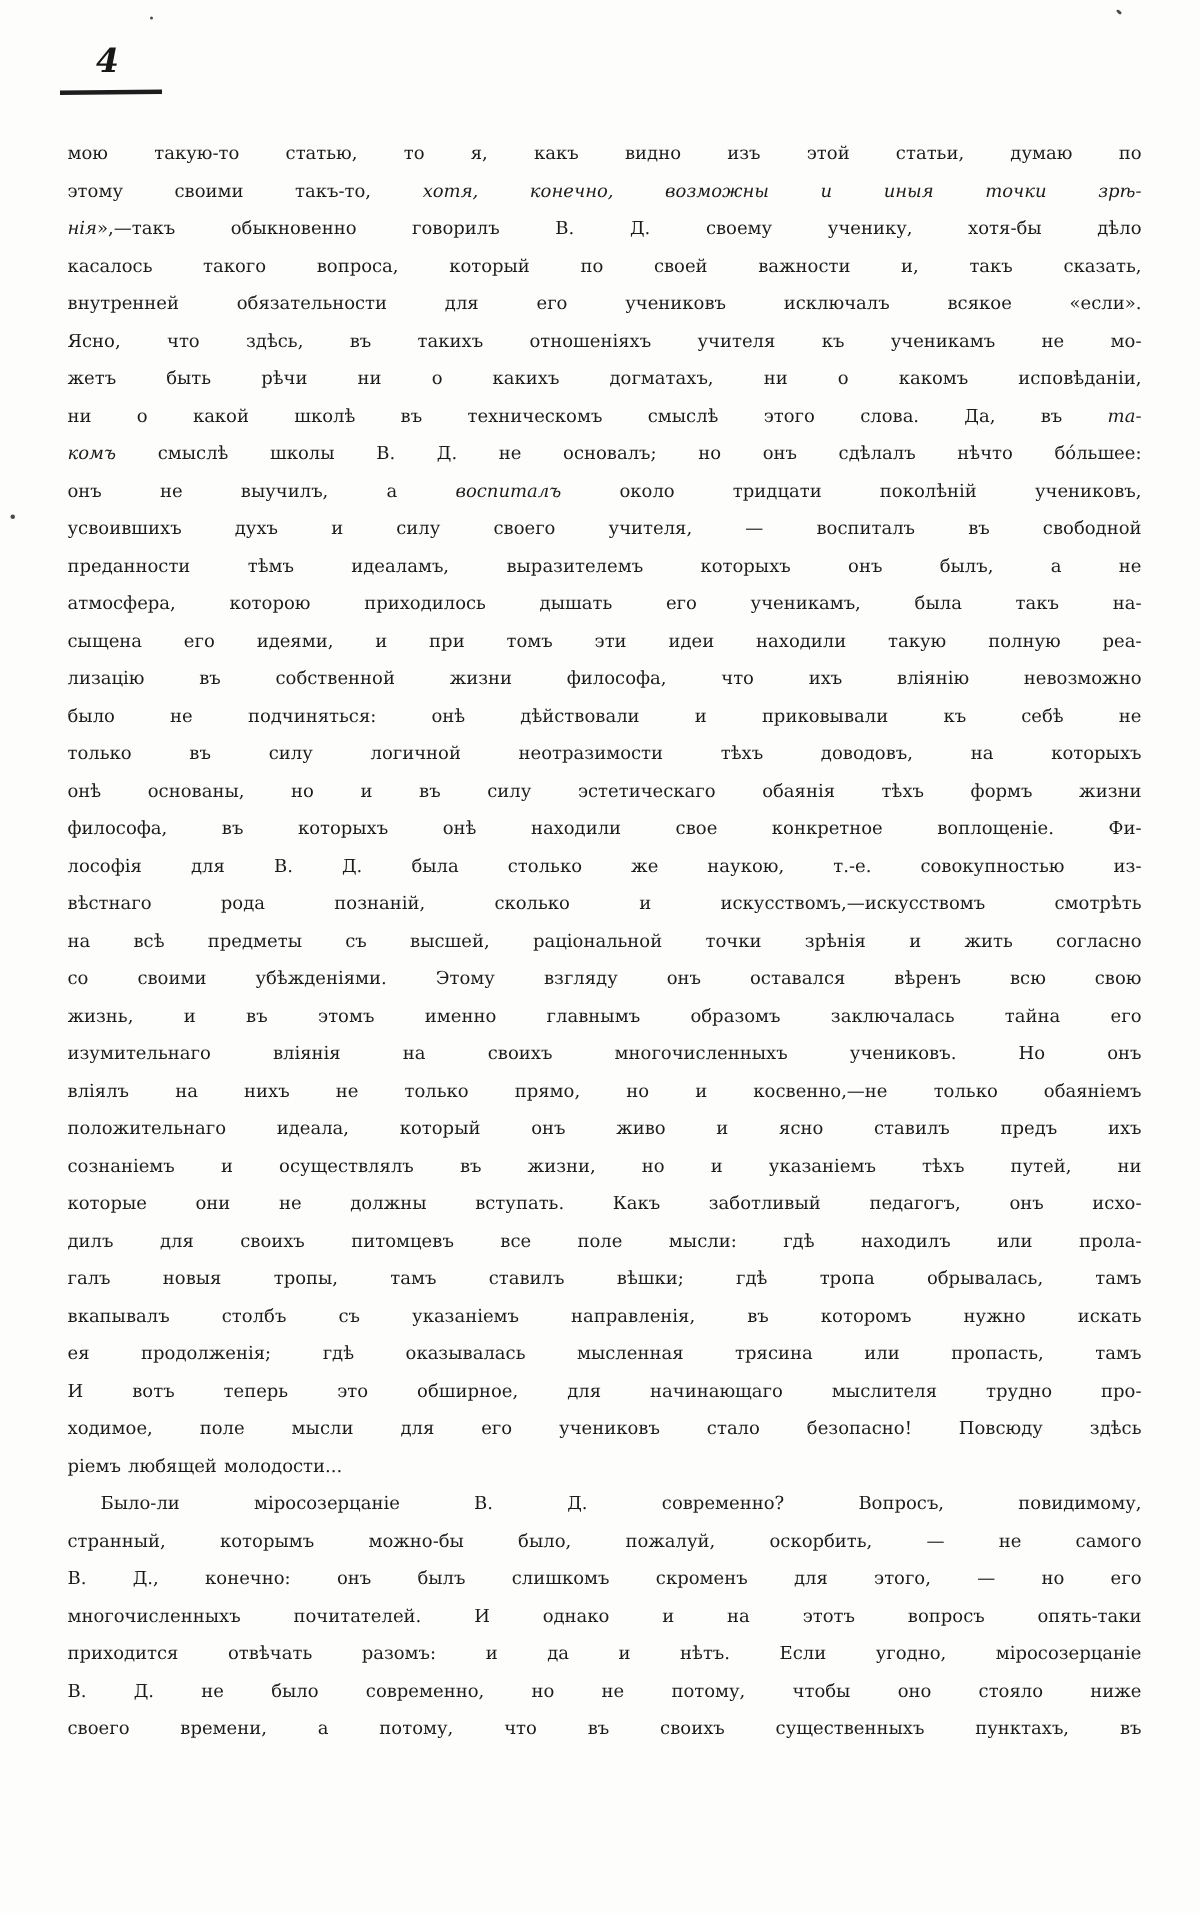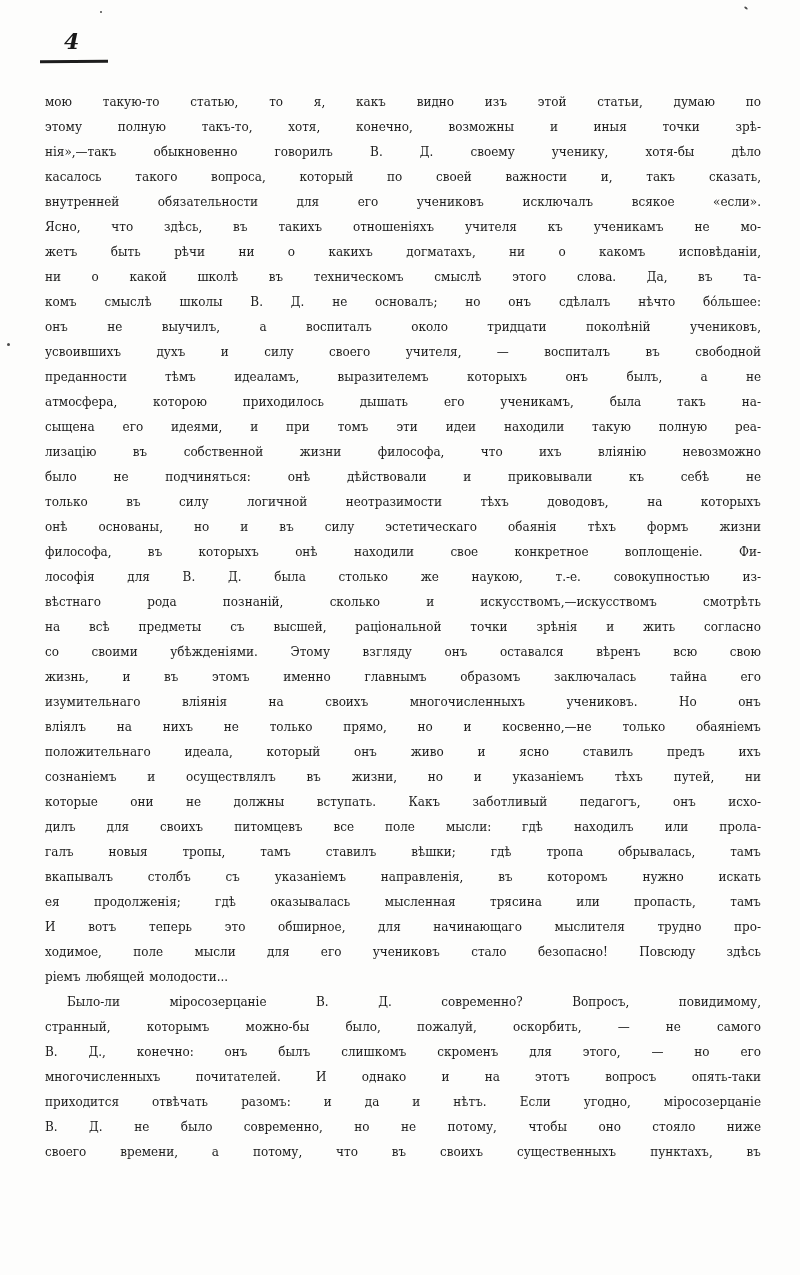--- a/index.html
+++ b/index.html
@@ -52,39 +52,40 @@
     white-space: normal;
   }
   .line.noju {
     text-align: right;
     text-align-last: left;
   }
   .line.indent {
     text-indent: 22px;
   }
   .it {
+    font-style: italic;
   }
   .speck {
     position: absolute;
     background: #4a4a4a;
     border-radius: 50%;
   }
   .speck-1 { left: 7px;  top: 343px; width: 3px; height: 3px; }
   .speck-2 { left: 744px; top: 7px;  width: 4px; height: 2px; transform: rotate(40deg); }
   .speck-3 { left: 100px; top: 11px; width: 2px; height: 2px; }
 </style>
 </head>
 <body>
 
 <div class="page">
   <div class="pagenum">4</div>
   <div class="pagenum-rule"></div>
   <div class="textblock" id="text-block">
       <div class="line"><span>мою такую-то статью, то я, какъ видно изъ этой статьи, думаю по</span></div>
-      <div class="line"><span>этому полную такъ-то, </span><span class="it">хотя, конечно, возможны и иныя точки зрѣ-</span></div>
+      <div class="line"><span>этому своими такъ-то, </span><span class="it">хотя, конечно, возможны и иныя точки зрѣ-</span></div>
       <div class="line"><span class="it">нія</span><span>»,—такъ обыкновенно говорилъ В. Д. своему ученику, хотя-бы дѣло</span></div>
       <div class="line"><span>касалось такого вопроса, который по своей важности и, такъ сказать,</span></div>
       <div class="line"><span>внутренней обязательности для его учениковъ исключалъ всякое «если».</span></div>
       <div class="line"><span>Ясно, что здѣсь, въ такихъ отношеніяхъ учителя къ ученикамъ не мо-</span></div>
       <div class="line"><span>жетъ быть рѣчи ни о какихъ догматахъ, ни о какомъ исповѣданіи,</span></div>
       <div class="line"><span>ни о какой школѣ въ техническомъ смыслѣ этого слова. Да, въ </span><span class="it">та-</span></div>
       <div class="line"><span class="it">комъ</span><span> смыслѣ школы В. Д. не основалъ; но онъ сдѣлалъ нѣчто бо́льшее:</span></div>
       <div class="line"><span>онъ не выучилъ, а </span><span class="it">воспиталъ</span><span> около тридцати поколѣній учениковъ,</span></div>
       <div class="line"><span>усвоившихъ духъ и силу своего учителя, — воспиталъ въ свободной</span></div>
       <div class="line"><span>преданности тѣмъ идеаламъ, выразителемъ которыхъ онъ былъ, а не</span></div>

